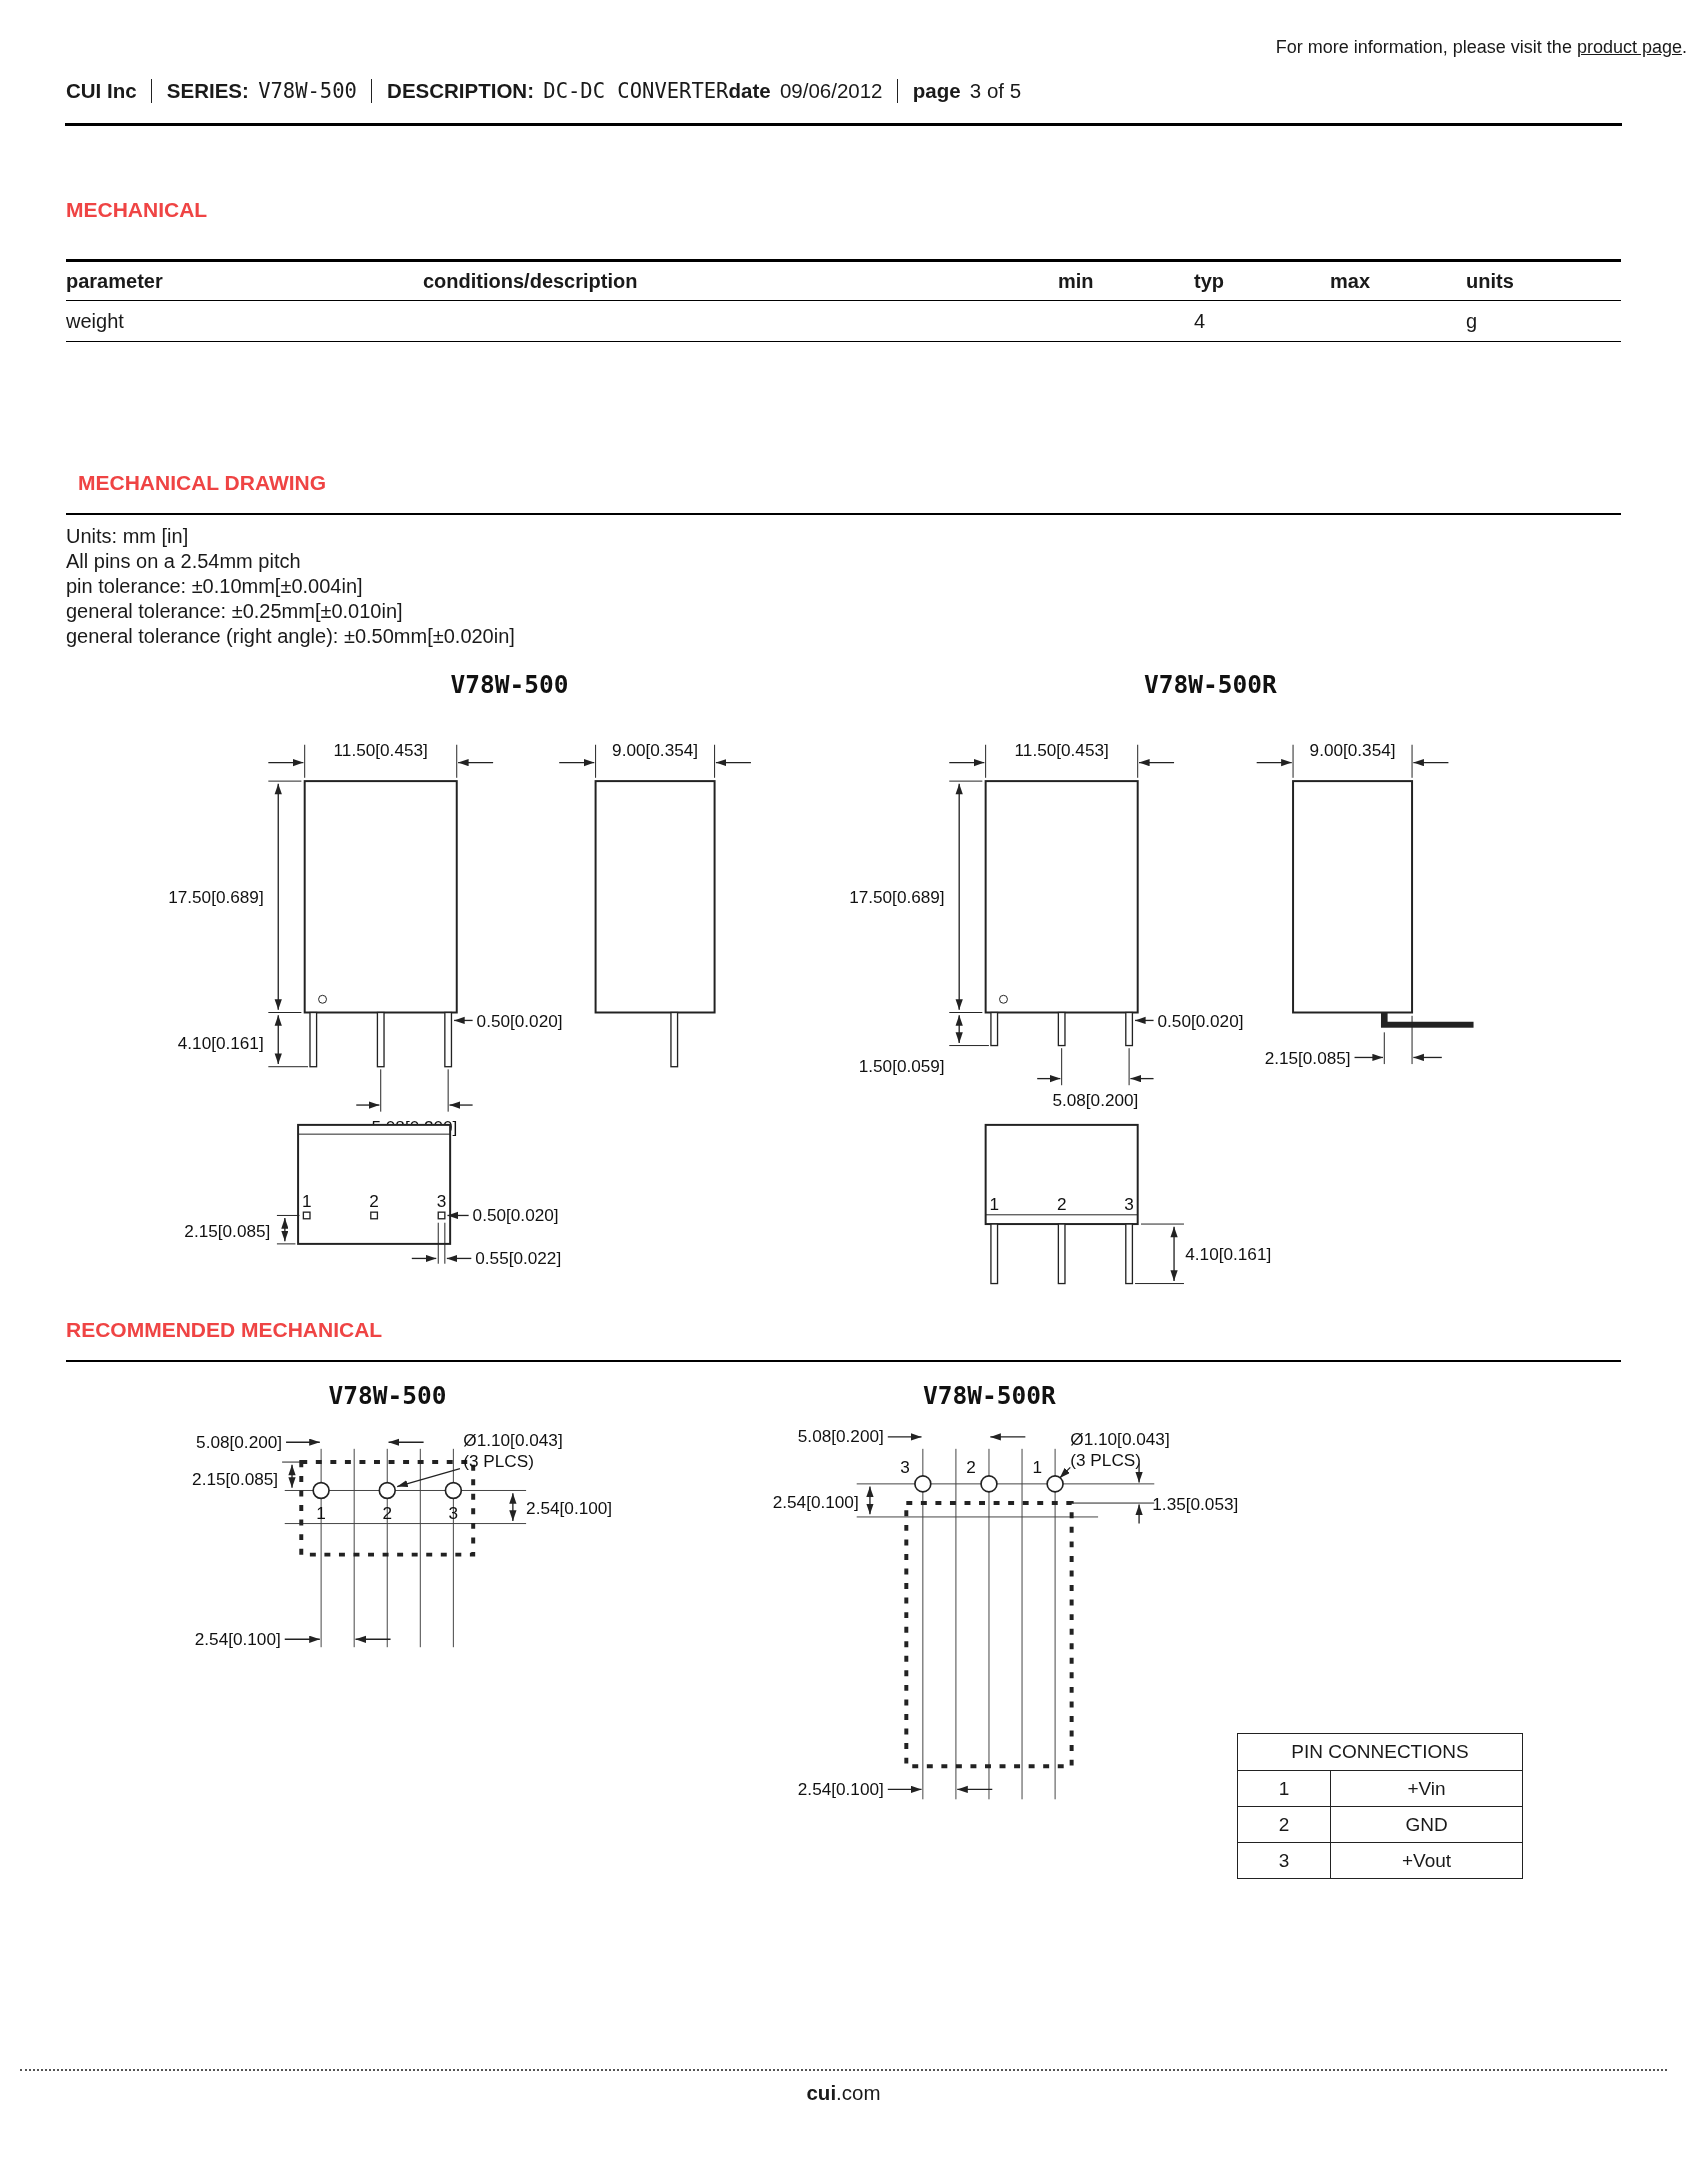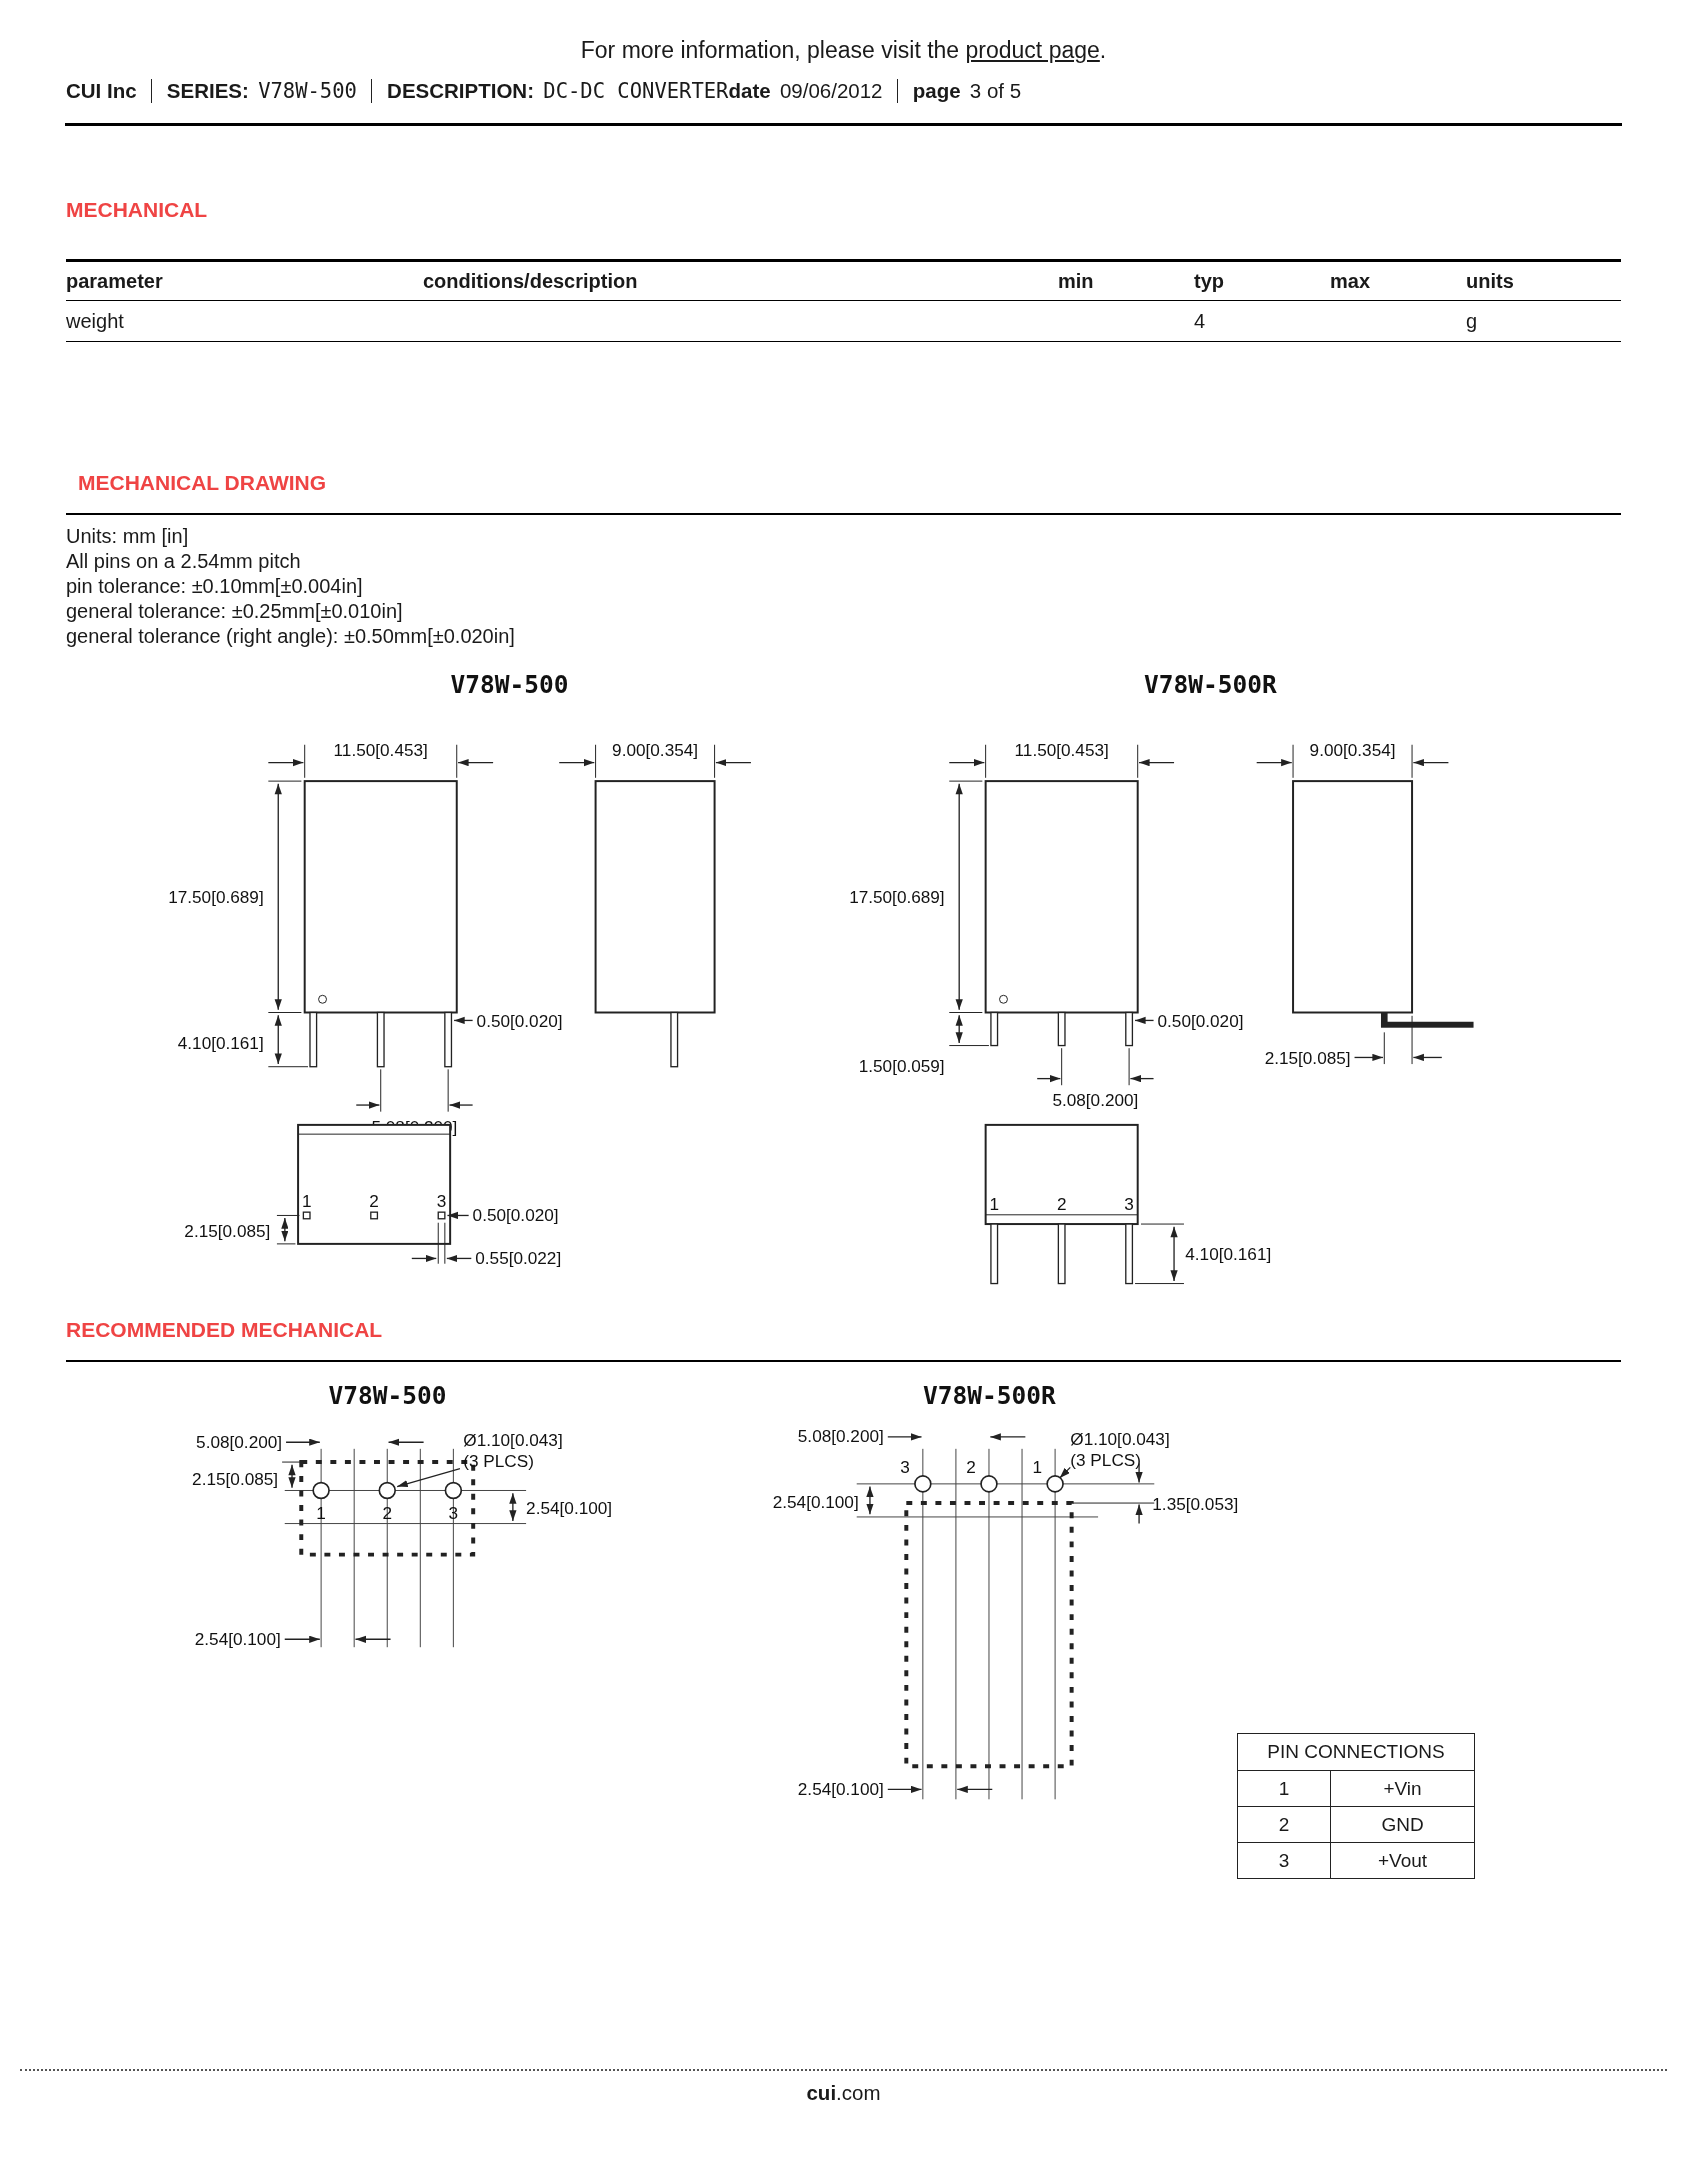--- a/index.html
+++ b/index.html
@@ -4,21 +4,21 @@
 <style>
   * { margin:0; padding:0; box-sizing:border-box; }
   html,body { background:#fff; }
   body {
     width:1687px; height:2183px; position:relative; overflow:hidden;
     font-family:"Liberation Sans", sans-serif; color:#1a1a1a;
   }
   .abs { position:absolute; }
   .b { font-weight:bold; }
   .mono { font-family:"DejaVu Sans Mono", monospace; }
-  .info-line { top:37px; left:0; width:100%; text-align:center; font-size:23px; }
+  .info-line { top:37px; left:0; width:100%; text-align:right; font-size:18px; }
   .link { text-decoration:underline; color:#1a1a1a; cursor:pointer; }
   .doc-header { top:79px; left:66px; width:1555px; display:flex; align-items:center; font-size:20.5px; }
   .dh-left, .dh-right { display:flex; align-items:center; gap:9.3px; }
   .vsep { display:inline-block; width:0; height:24px; border-left:1.3px solid #222; margin:0 5.3px; }
   .header-rule { top:123px; left:65px; width:1557px; height:3.3px; background:#000; }
   .sec-title { font-size:21px; font-weight:bold; color:#ef4444; }
   .sec-rule { height:2px; background:#000; left:66px; width:1555px; }
   .mech-table { top:259px; left:66px; width:1555px; border-collapse:collapse; table-layout:fixed; font-size:20px; border-top:3.3px solid #000; }
   .mech-table th { font-weight:bold; text-align:left; padding:8px 4px 6.6px 0; border-bottom:1.3px solid #000; }
   .mech-table td { text-align:left; padding:9.3px 4px 8px 0; border-bottom:1.3px solid #000; }
@@ -27,21 +27,21 @@
   svg { position:absolute; left:0; }
   svg text { font-family:"Liberation Sans", sans-serif; font-size:26px; fill:#111; }
   .body { fill:#fff; stroke:#222; stroke-width:3; }
   .pin { fill:#fff; stroke:#222; stroke-width:2; }
   .solidpin { fill:#222; stroke:none; }
   .thin { stroke:#222; stroke-width:1.5; fill:none; }
   .dim { stroke:#222; stroke-width:2; fill:none; }
   .grid { stroke:#444; stroke-width:1.5; }
   .dashed { fill:none; stroke:#222; stroke-width:6; stroke-dasharray:9 13; }
   .pad { fill:#fff; stroke:#222; stroke-width:2.5; }
-  .pct { top:1733px; left:1237px; width:238px; border-collapse:collapse; font-size:19px; background:#fff; }
+  .pct { top:1733px; left:1237px; width:286px; border-collapse:collapse; font-size:19px; background:#fff; }
   .pct th, .pct td { border:1.3px solid #222; text-align:center; font-weight:normal; }
   .pct th { height:37px; }
   .pct td { height:36px; }
   .pct td.pincol { width:93px; }
   .footer-rule { top:2069px; left:20px; width:1647px; border-top:2px dotted #555; height:0; }
   .footer { top:2081px; left:0; width:100%; text-align:center; font-size:20.5px; }
 </style>
 </head>
 <body>
 

